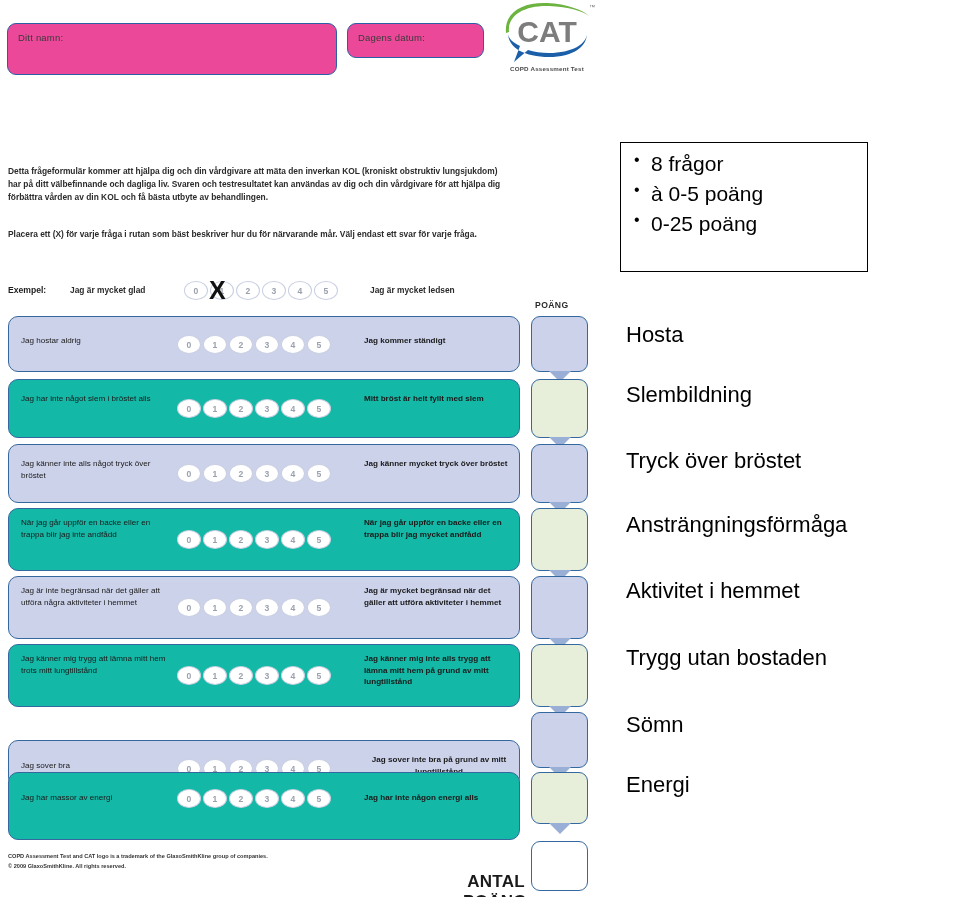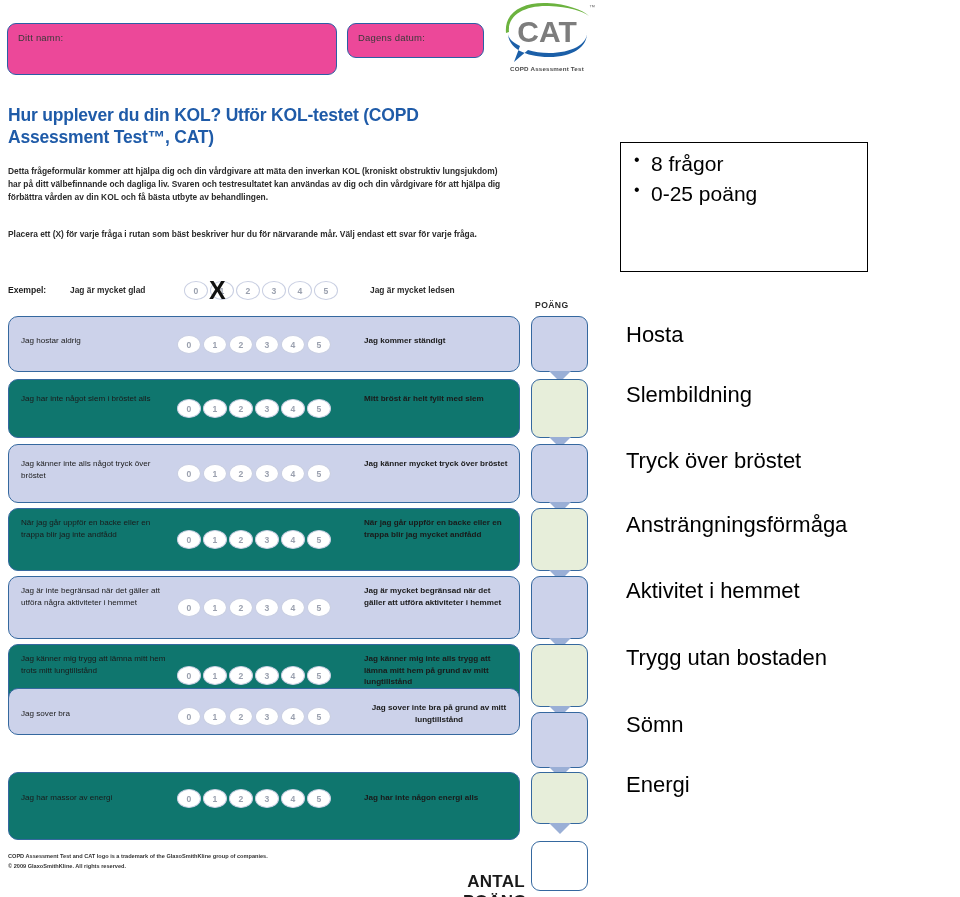--- a/index.html
+++ b/index.html
@@ -84,21 +84,21 @@
     font-size:8.6px;font-weight:bold;color:#2b2b2b;letter-spacing:.4px;
   }
   
   .qrow{
     position:absolute;left:8px;width:512px;
     border:1.2px solid #35689f;
     border-radius:10px;
     box-sizing:border-box;
   }
   .qrow.blue{background:#ccd2ea;}
-  .qrow.green{background:#0f766e;padding-left:20px;}
+  .qrow.green{background:#14b8a6;padding-left:20px;}
   .qrow .q-left{
     position:absolute;left:12px;
     font-size:8.1px;font-weight:normal;color:#1a1a1a;line-height:1.45;
     width:152px;
   }
   .qrow .q-scale{position:absolute;left:168px;}
   .qrow .q-right{
     position:absolute;left:355px;
     font-size:8.1px;font-weight:bold;color:#1a1a1a;line-height:1.45;
     width:150px;
@@ -169,21 +169,20 @@
     <svg width="100" height="66" viewBox="0 0 100 66">
       <path d="M12 30 C10 12, 30 3, 52 4 C72 5, 86 9, 92 14 C86 8, 70 2, 50 1 C26 0, 7 10, 9 31 Z" fill="#6cb33f"></path>
       <path d="M12 30 C12 14, 30 7, 52 8 C74 9, 88 16, 88 30 C88 44, 74 52, 52 52 C44 52, 37 51, 31 49 L18 60 L23 45 C16 41, 12 36, 12 30 Z" fill="#ffffff" stroke="#1b5fa8" stroke-width="0"></path>
       <path d="M11 31 C11 46, 28 55, 52 55 C76 55, 90 45, 90 31 C90 42, 75 51, 52 51 C44 51, 37 50, 31 48 L17 60 L23 44 C15 40, 11 36, 11 31 Z" fill="#1b5fa8"></path>
       <text x="50" y="40" text-anchor="middle" font-family="Liberation Sans, sans-serif" font-size="30" font-weight="bold" fill="#7d7d7d">CAT</text>
     </svg>
     <span class="tm">™</span>
     <span class="logo-sub">COPD Assessment Test</span>
   </div>
 
-  <div id="form-title">Hur upplever du din KOL? Utför KOL-testet (COPD Assessment Test™, CAT)</div>
 
   <div class="intro" id="intro-1">Detta frågeformulär kommer att hjälpa dig och din vårdgivare att mäta den inverkan KOL (kroniskt obstruktiv lungsjukdom) har på ditt välbefinnande och dagliga liv. Svaren och testresultatet kan användas av dig och din vårdgivare för att hjälpa dig förbättra vården av din KOL och få bästa utbyte av behandlingen.</div>
   <div class="intro" id="intro-2">Placera ett (X) för varje fråga i rutan som bäst beskriver hur du för närvarande mår. Välj endast ett svar för varje fråga.</div>
 
   <div id="example-row">
     <span class="ex-label">Exempel:</span>
     <span class="ex-left">Jag är mycket glad</span>
     <div class="ex-scale scale" id="example-scale">
         <div class="opt">0</div>
         <div class="opt">1</div>
@@ -264,21 +263,21 @@
         <div class="q-scale scale" style="top: 21px;">
           <div class="opt">0</div>
           <div class="opt">1</div>
           <div class="opt">2</div>
           <div class="opt">3</div>
           <div class="opt">4</div>
           <div class="opt">5</div>
         </div>
         <div class="q-right" style="top: 8px;">Jag känner mig inte alls trygg att lämna mitt hem på grund av mitt lungtillstånd</div>
       </div>
-      <div class="qrow blue" style="top: 688px; height: 47px;">
+      <div class="qrow blue" style="top: 740px; height: 47px;">
         <div class="q-left" style="top: 19px;">Jag sover bra</div>
         <div class="q-scale scale" style="top: 18px;">
           <div class="opt">0</div>
           <div class="opt">1</div>
           <div class="opt">2</div>
           <div class="opt">3</div>
           <div class="opt">4</div>
           <div class="opt">5</div>
         </div>
         <div class="q-right" style="top: 13px; text-align: center;">Jag sover inte bra på grund av mitt lungtillstånd</div>
@@ -324,20 +323,21 @@
   <div id="antal-poang">
     <div>ANTAL</div>
     <div>POÄNG</div>
   </div>
 </div>
 
 <div id="annotations">
   <div id="bullet-box">
     <ul>
         <li>8 frågor</li>
+        <li>à 0-5 poäng</li>
         <li>0-25 poäng</li>
       </ul>
   </div>
   <div id="domain-label-list">
       <div class="ann-label" style="top: 322px;">Hosta</div>
       <div class="ann-label" style="top: 382px;">Slembildning</div>
       <div class="ann-label" style="top: 448px;">Tryck över bröstet</div>
       <div class="ann-label" style="top: 512px;">Ansträngningsförmåga</div>
       <div class="ann-label" style="top: 578px;">Aktivitet i hemmet</div>
       <div class="ann-label" style="top: 645px;">Trygg utan bostaden</div>

